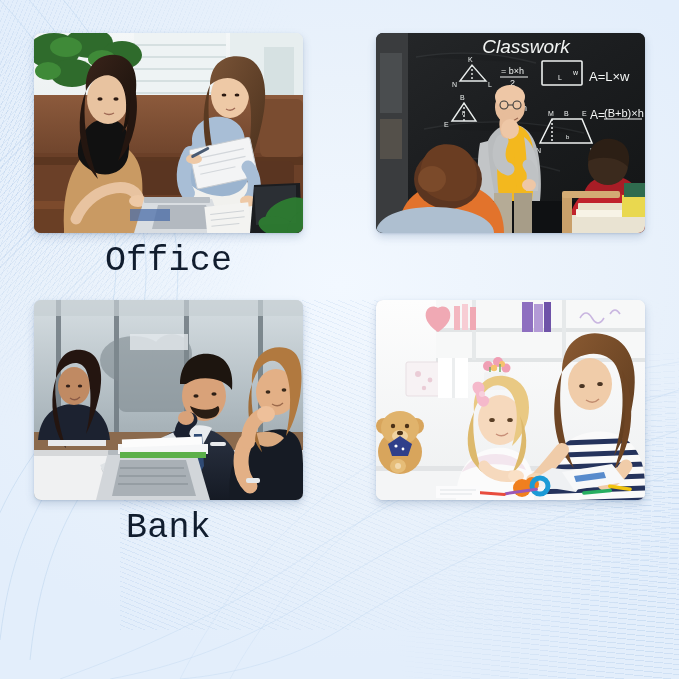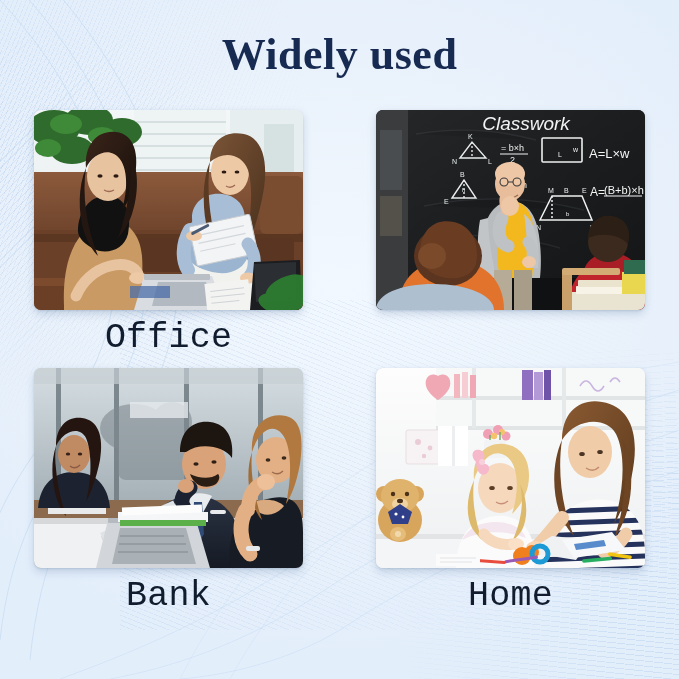--- a/index.html
+++ b/index.html
@@ -151,21 +151,21 @@
     font-family: Liberation Mono, monospace;
     font-weight: normal;
     font-size: 35px;
     line-height: 1.18;
     color: #111d2e;
     padding-top: 8px;
     letter-spacing: 0.2px;
   }
 
   .row2 .photo { margin-top: 0; }
-  .grid .cell.row2 { }
+  .grid .cell.row2 { margin-top: 9px; }
 </style>
 </head>
 <body>
 
 <div class="bg-layer">
   <div class="bg-base"></div>
   <div class="bg-diag-tl"></div>
   <div class="bg-diag-tl2"></div>
   <div class="bg-diag-mid"></div>
   <div class="bg-wave-br"></div>
@@ -183,21 +183,20 @@
     </g>
     <g fill="none" stroke="#c8dcf2" stroke-width="0.8" opacity="0.45">
       <path d="M180,679 C240,560 330,470 460,420 C550,386 620,372 679,362"></path>
       <path d="M230,679 C290,570 380,486 505,440 C585,410 640,398 679,392"></path>
     </g>
   </svg>
 </div>
 
 <div class="page">
 
-  <h1 class="page-title">Widely used</h1>
 
   <div class="grid">
 
     <div class="cell">
       <div class="photo">
         <svg viewBox="0 0 269 200" preserveAspectRatio="xMidYMid slice">
           <defs>
             <linearGradient id="offWin" x1="0" y1="0" x2="0" y2="1">
               <stop offset="0%" stop-color="#f4f7f8"></stop>
                 <stop offset="100%" stop-color="#dfe7e6"></stop>
@@ -715,17 +714,16 @@
             <rect x="206" y="190" width="30" height="3.5" rx="1.7" fill="#27ae60" transform="rotate(-5 221 191)"></rect>
             <rect x="232" y="186" width="24" height="3.5" rx="1.7" fill="#f1c40f" transform="rotate(8 244 187)"></rect>
             <rect x="60" y="186" width="44" height="12" fill="#fbfbfc"></rect>
             <g stroke="#dfe3e6" stroke-width="1">
                 <line x1="64" y1="190" x2="100" y2="190"></line>
                 <line x1="64" y1="194" x2="96" y2="194"></line>
               </g>
           </g>
         </svg>
       </div>
-      <div class="caption">Home</div>
     </div>
 
   </div>
 </div>
 
 </body></html>

